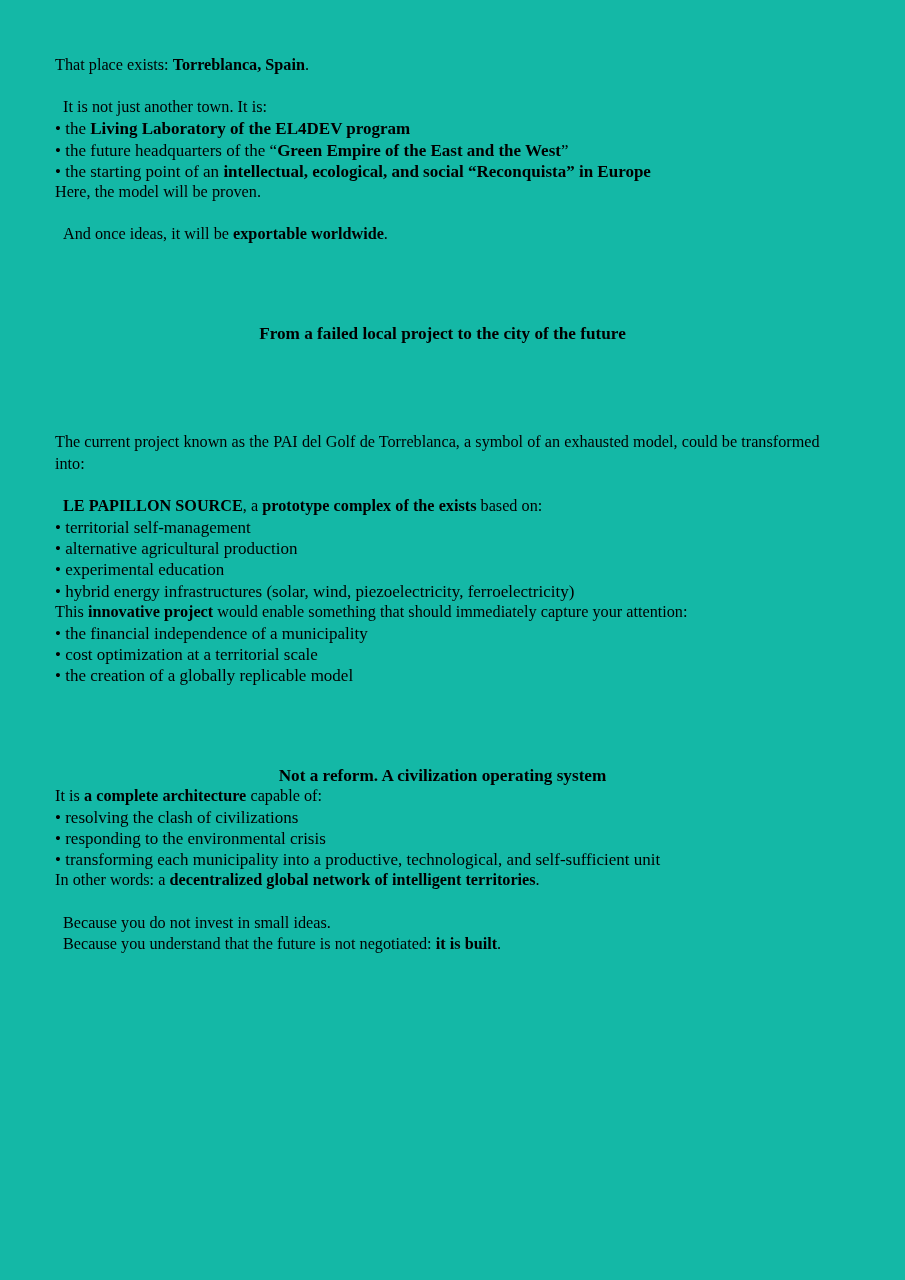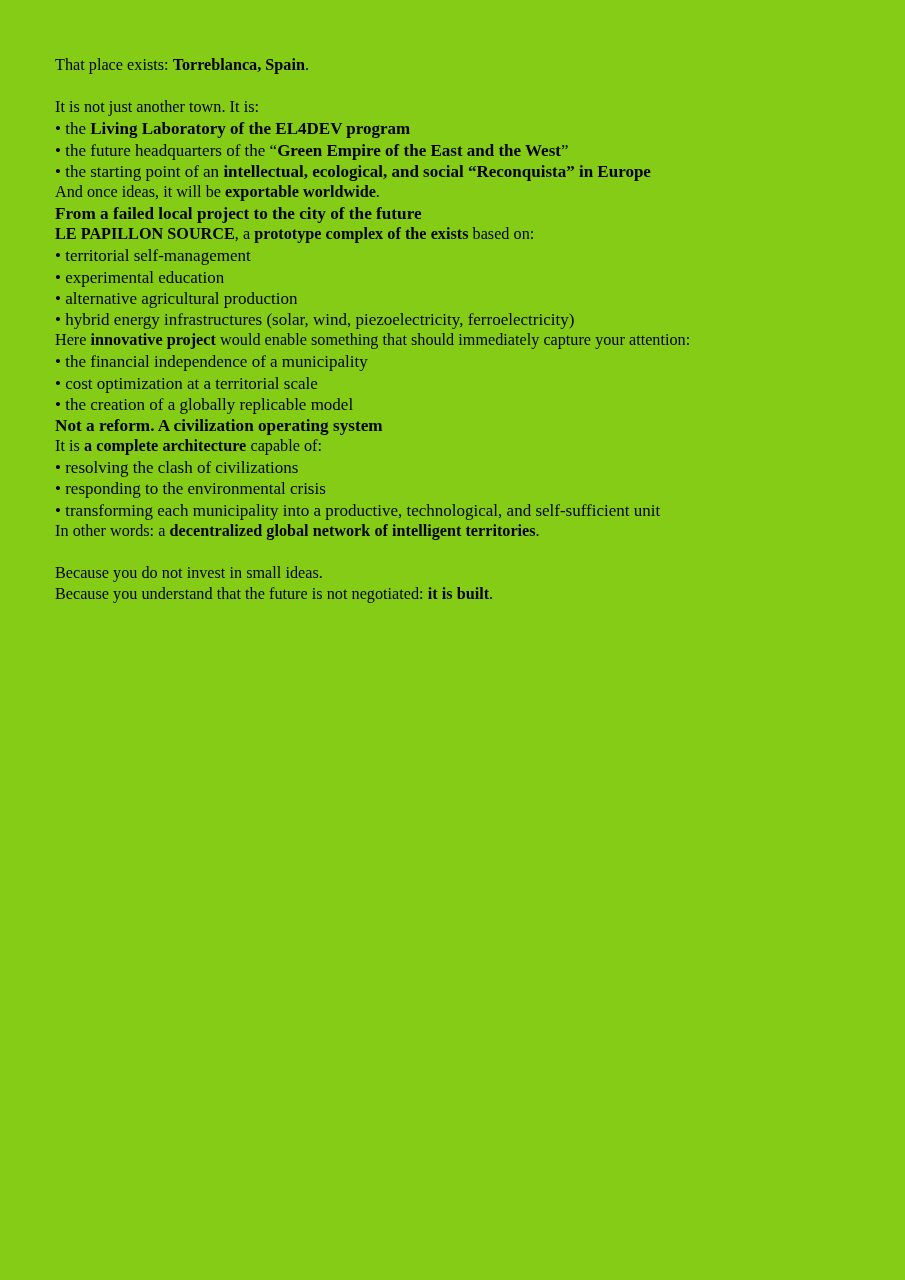--- a/index.html
+++ b/index.html
@@ -10,53 +10,56 @@
   }
   body {
     font-family: "Liberation Serif", "DejaVu Serif", serif;
     color: #000000;
     -webkit-font-smoothing: antialiased;
   }
   .page {
     position: relative;
     width: 905px;
     height: 1280px;
-    background: #84cc16;
+    background: #14b8a6;
     overflow: hidden;
     box-sizing: border-box;
   }
   .content {
     position: absolute;
     left: 55px;
     top: 55px;
     width: 775px;
   }
   .para {
     font-size: 16.2px;
     line-height: 21.2px;
     margin: 0;
     text-align: left;
     word-spacing: 0.1px;
   }
   .para + .para {
     margin-top: 21px;
+    margin-left: 8px;
   }
   .tight {
     margin-top: 0 !important;
   }
   b, .b {
     font-weight: bold;
   }
   .heading {
     font-size: 17.2px;
     font-weight: bold;
     line-height: 21px;
     margin: 0;
   }
   .gap-before-heading {
+    margin-top: 78px;
+    text-align: center;
   }
   .gap-after-heading {
     margin-top: 88px;
   }
   .bullets {
     margin: 0;
     padding: 0;
     list-style: none;
   }
   .bullets li {
@@ -74,35 +77,37 @@
 
     <p class="para"><span>That place exists: </span><b>Torreblanca, Spain</b><span>.</span></p>
 
     <p class="para"><span>It is not just another town. It is:</span></p>
     <ul class="bullets tight">
       <li><span>• the </span><b>Living Laboratory of the EL4DEV program</b><span></span></li>
       <li><span>• the future headquarters of the “</span><b>Green Empire of the East and the West</b><span>”</span></li>
       <li><span>• the starting point of an </span><b>intellectual, ecological, and social “Reconquista” in Europe</b><span></span></li>
     </ul>
 
+    <p class="para">Here, the model will be proven.</p>
 
     <p class="para"><span>And once ideas, it will be </span><b>exportable worldwide</b><span>.</span></p>
 
     <h2 class="heading gap-before-heading">From a failed local project to the city of the future</h2>
 
+    <p class="para gap-after-heading">The current project known as the PAI del Golf de Torreblanca, a symbol of an exhausted model, could be transformed into:</p>
 
     <p class="para"><b>LE PAPILLON SOURCE</b><span>, a </span><b>prototype complex of the exists</b><span> based on:</span></p>
     <ul class="bullets tight">
       <li>• territorial self-management</li>
+      <li>• alternative agricultural production</li>
       <li>• experimental education</li>
-      <li>• alternative agricultural production</li>
       <li>• hybrid energy infrastructures (solar, wind, piezoelectricity, ferroelectricity)</li>
     </ul>
 
-    <p class="para"><span>Here </span><b>innovative project</b><span> would enable something that should immediately capture your attention:</span></p>
+    <p class="para"><span>This </span><b>innovative project</b><span> would enable something that should immediately capture your attention:</span></p>
     <ul class="bullets tight">
       <li>• the financial independence of a municipality</li>
       <li>• cost optimization at a territorial scale</li>
       <li>• the creation of a globally replicable model</li>
     </ul>
 
     <h2 class="heading gap-before-heading">Not a reform. A civilization operating system</h2>
 
 
     <p class="para"><span>It is </span><b>a complete architecture</b><span> capable of:</span></p>

